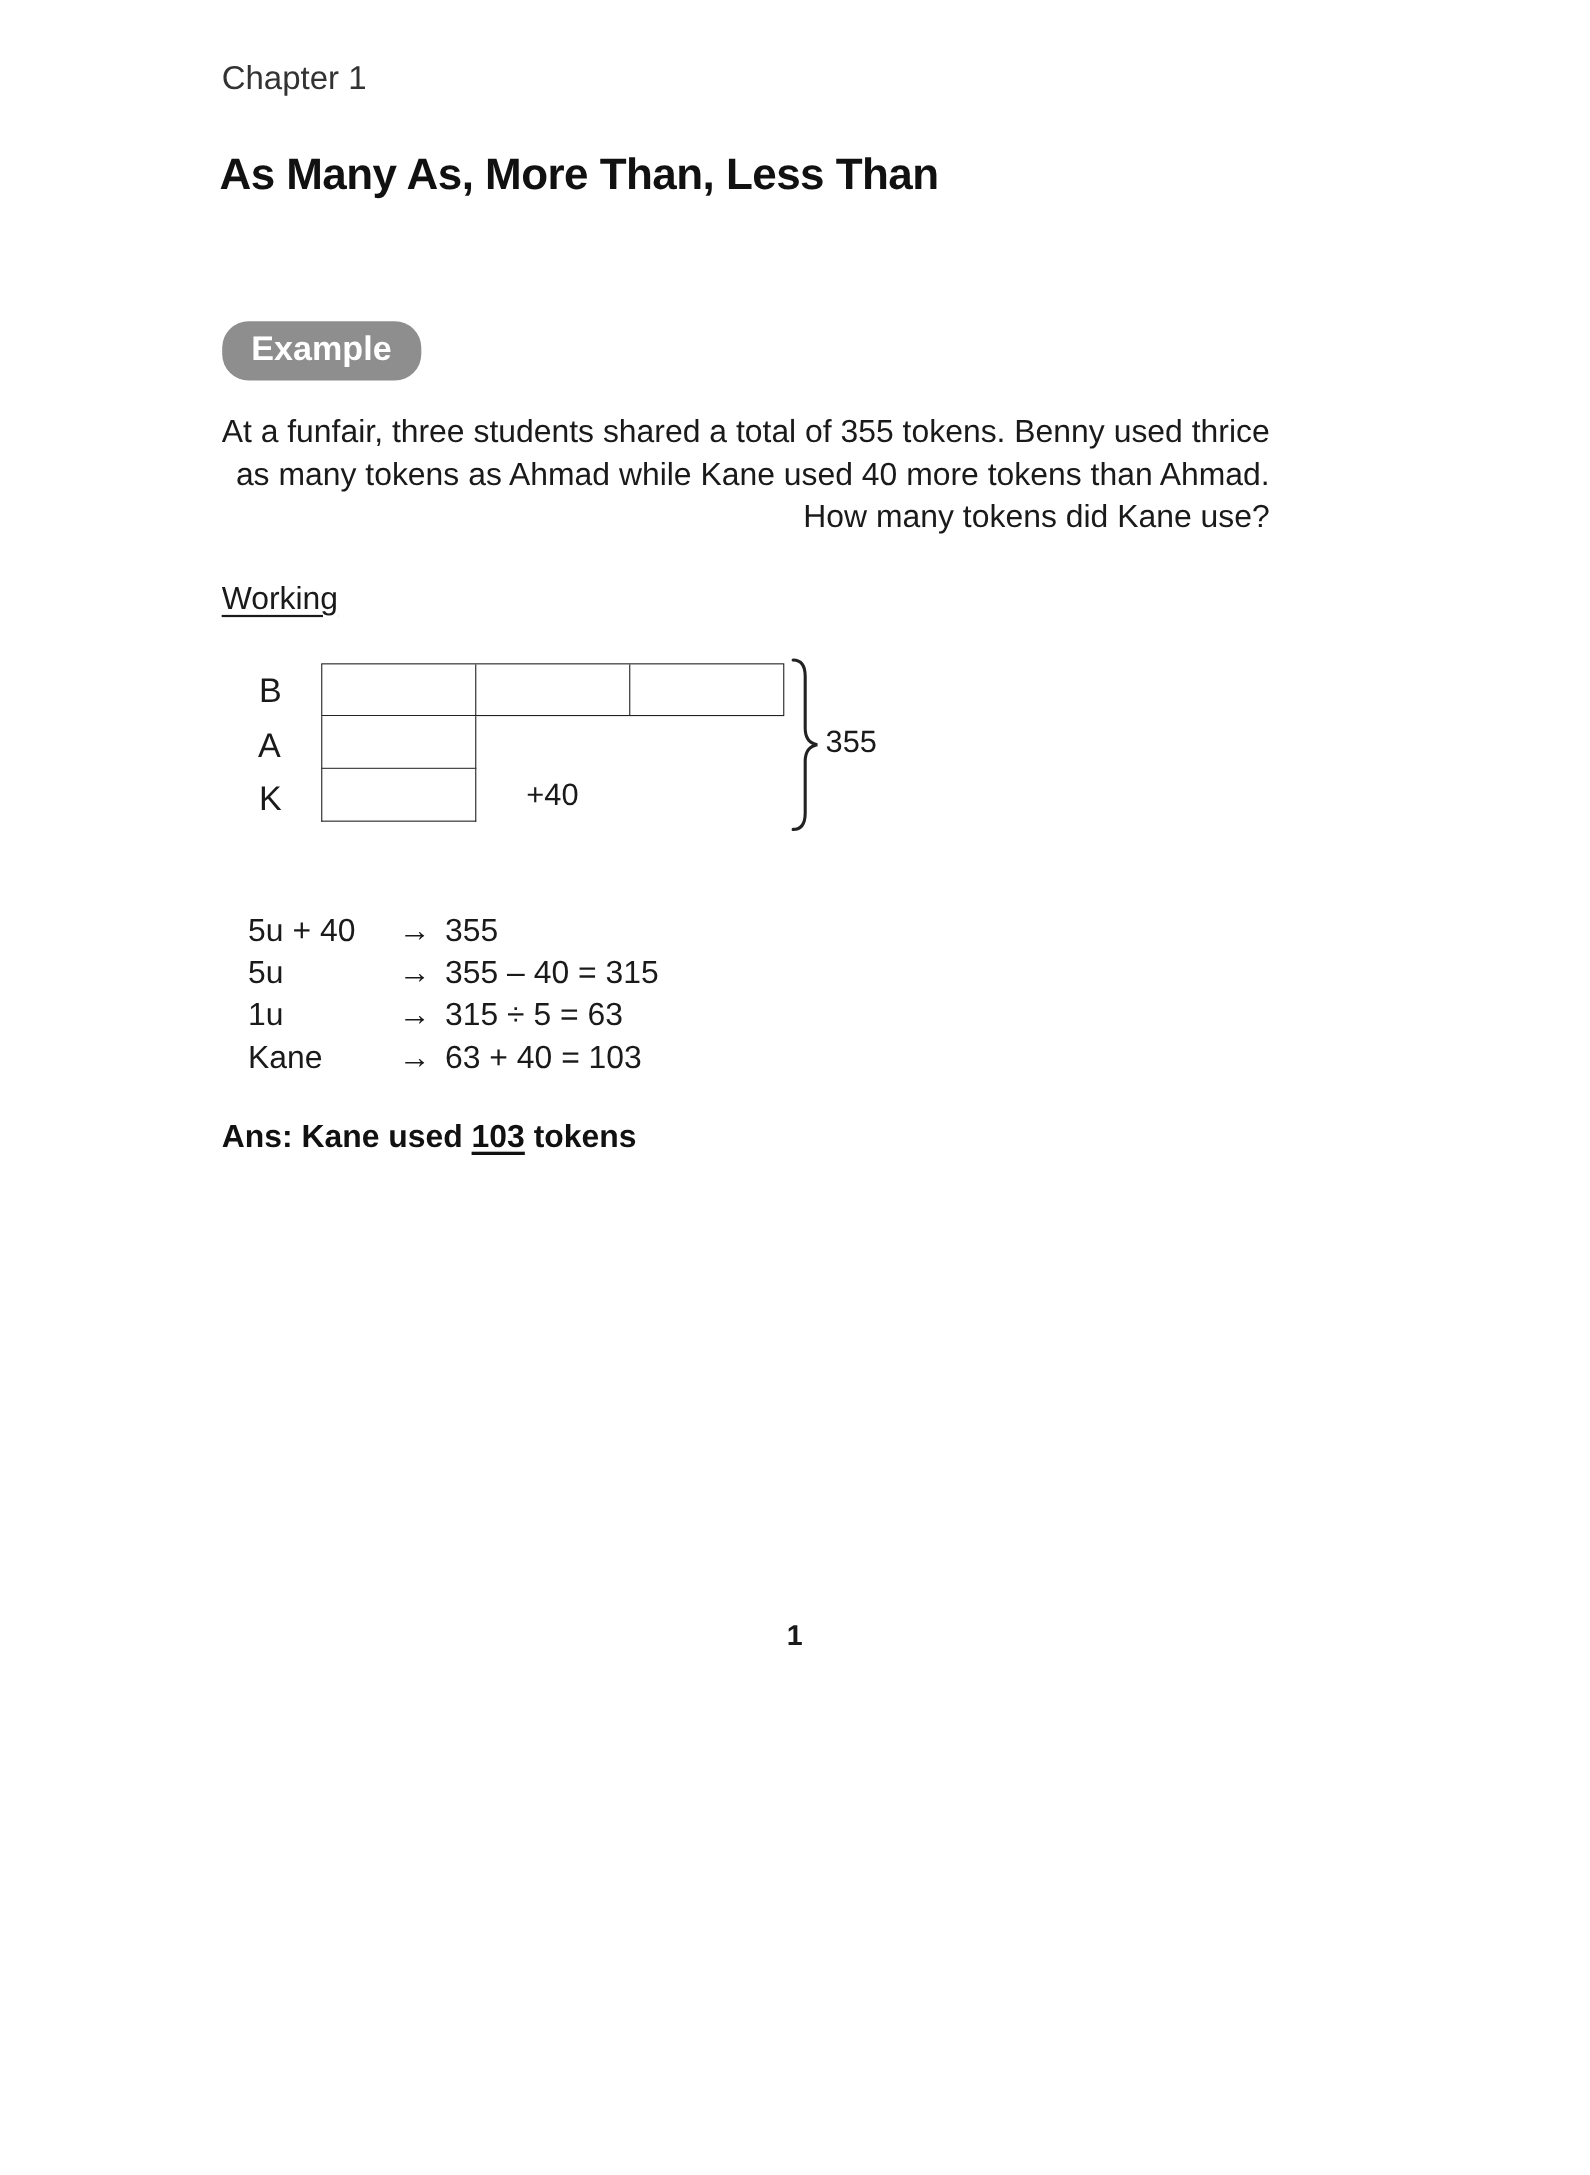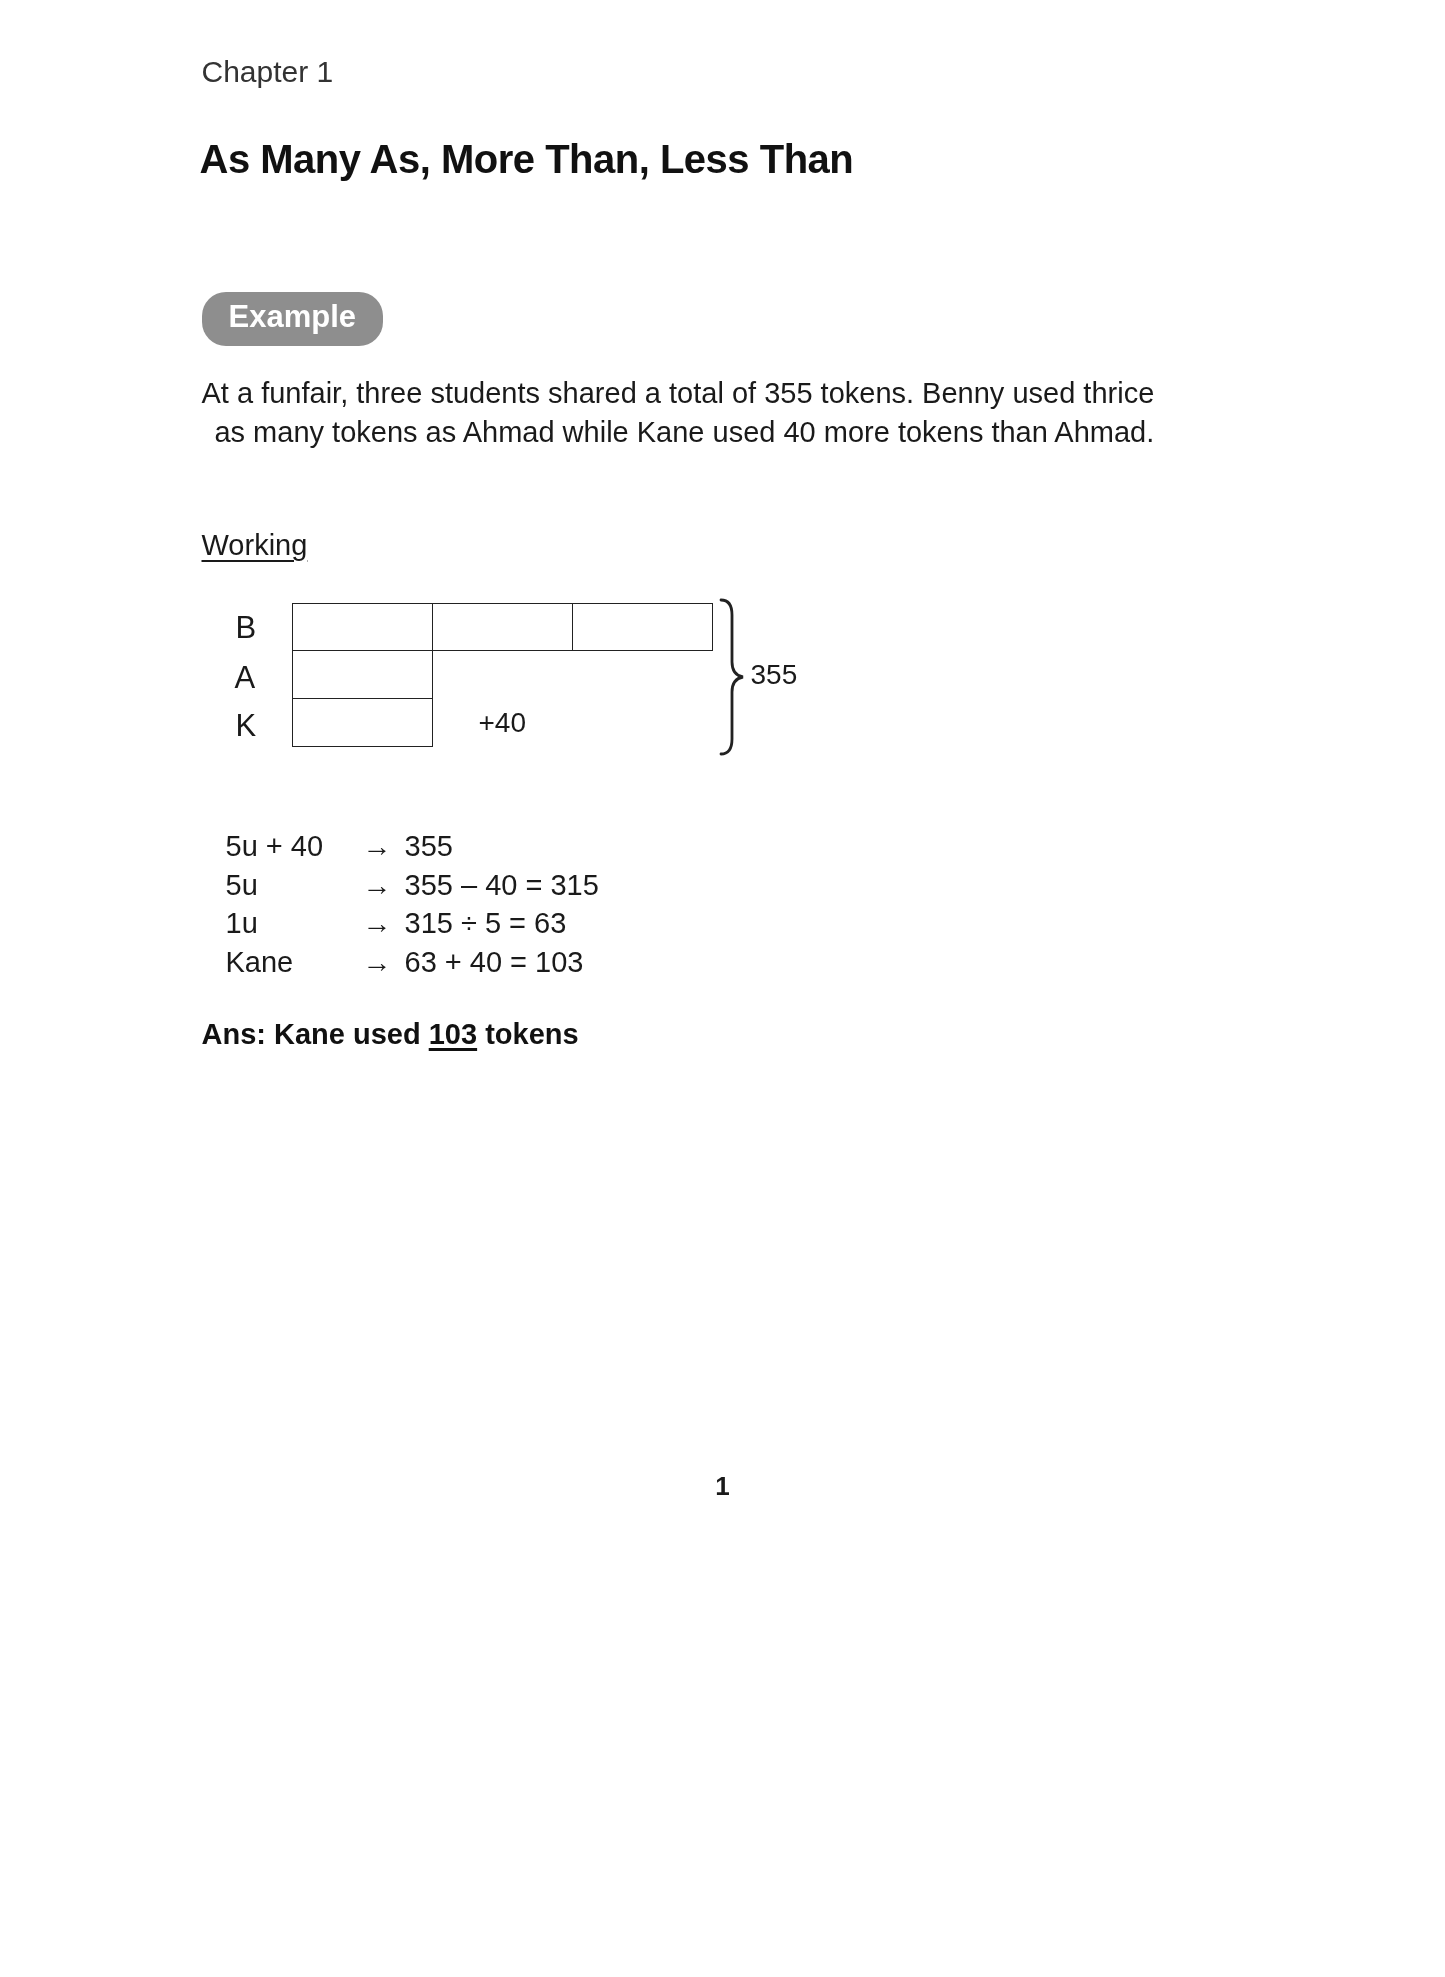--- a/index.html
+++ b/index.html
@@ -84,20 +84,21 @@
 
   <h1 class="title">As Many As, More Than, Less Than</h1>
 
   <div class="example-pill">
     <span>Example</span>
   </div>
 
   <div class="problem">
     <div class="pline">At a funfair, three students shared a total of 355 tokens. Benny used thrice</div>
     <div class="pline">as many tokens as Ahmad while Kane used 40 more tokens than Ahmad.</div>
+    <div class="pline">How many tokens did Kane use?</div>
   </div>
 
   <div class="working">Working</div>
 
   <div>
     <div class="row-label label-b">B</div>
     <div class="row-label label-a">A</div>
     <div class="row-label label-k">K</div>
 
     <div class="bar bar-b">

